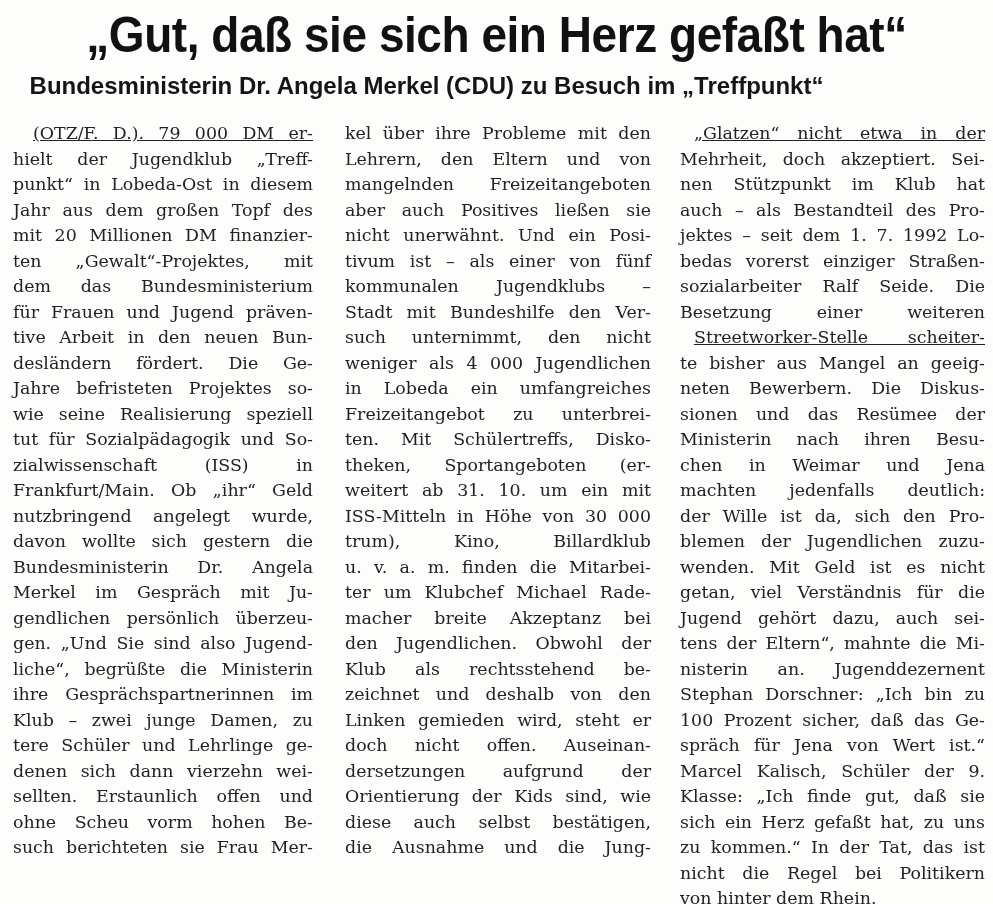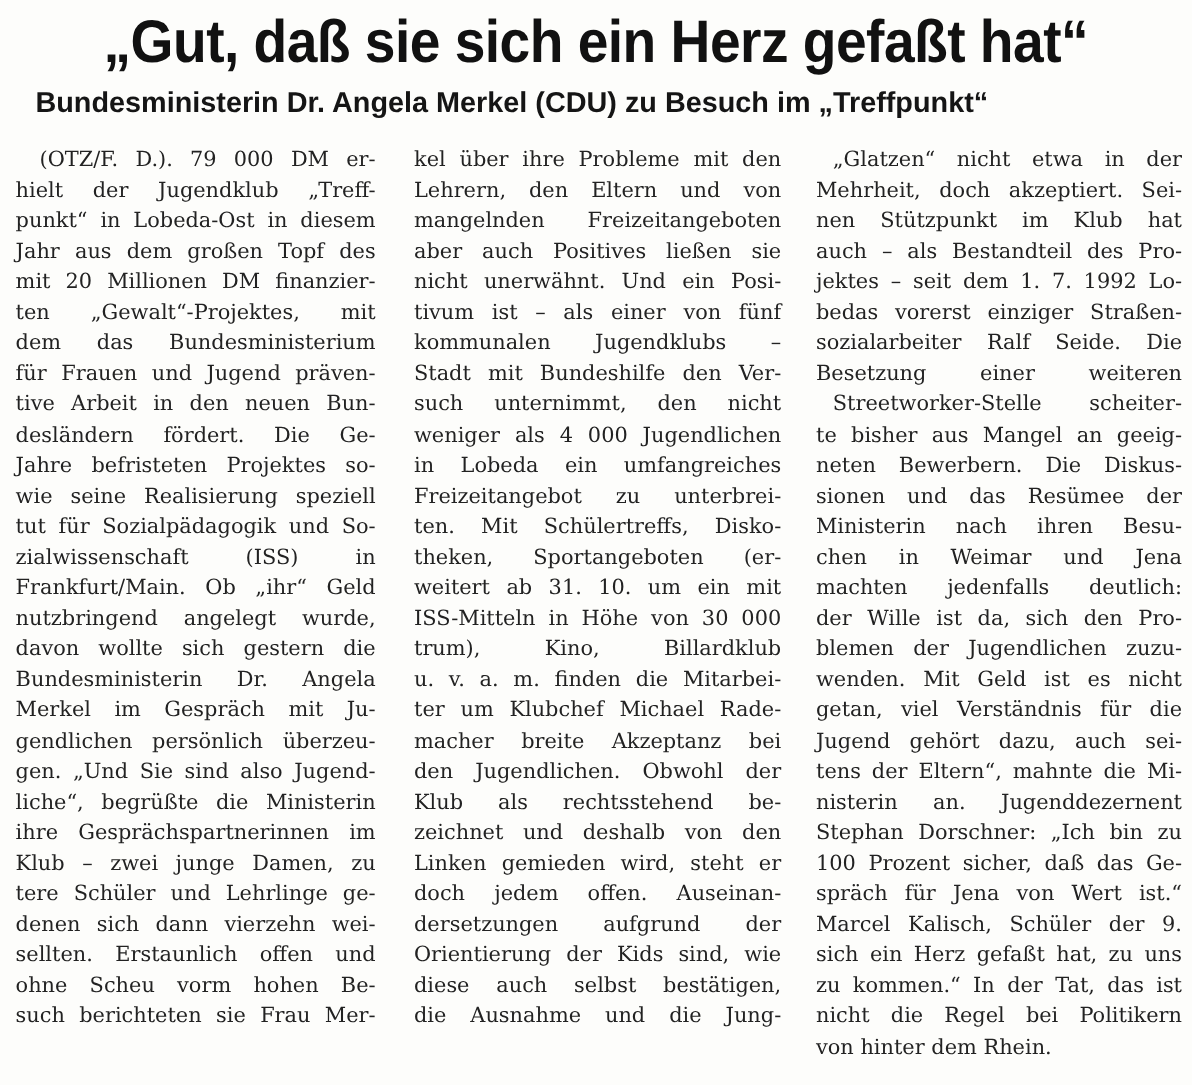--- a/index.html
+++ b/index.html
@@ -41,21 +41,21 @@
   }
   .col .line {
     display: block;
     white-space: nowrap;
     text-align: justify;
     text-align-last: justify;
     height: 25.5px;
     overflow: visible;
   }
   .col .line.last { text-align-last: left; }
-  .col .line.indent { padding-left: 20px; }
+  .col .line.indent { padding-left: 20px; text-decoration: underline; }
   #col1 { left: 13px; width: 300px; }
   #col2 { left: 345px; width: 306px; }
   #col3 { left: 680px; width: 305px; }
   #col3 .line.indent { padding-left: 14px; }
 </style>
 </head>
 <body>
 
 <div>
   <h1 class="headline" style="margin:0;">„Gut, daß sie sich ein Herz gefaßt hat“</h1>
@@ -111,21 +111,21 @@
     <span class="line">weitert ab 31. 10. um ein mit</span>
     <span class="line">ISS-Mitteln in Höhe von 30 000</span>
     <span class="line">trum), Kino, Billardklub</span>
     <span class="line">u. v. a. m. finden die Mitarbei-</span>
     <span class="line">ter um Klubchef Michael Rade-</span>
     <span class="line">macher breite Akzeptanz bei</span>
     <span class="line">den Jugendlichen. Obwohl der</span>
     <span class="line">Klub als rechtsstehend be-</span>
     <span class="line">zeichnet und deshalb von den</span>
     <span class="line">Linken gemieden wird, steht er</span>
-    <span class="line">doch jedem offen. Auseinan-</span>
+    <span class="line">doch nicht offen. Auseinan-</span>
     <span class="line">dersetzungen aufgrund der</span>
     <span class="line">Orientierung der Kids sind, wie</span>
     <span class="line">diese auch selbst bestätigen,</span>
     <span class="line">die Ausnahme und die Jung-</span>
   </div>
 
   <div class="col" id="col3">
     <span class="line indent">„Glatzen“ nicht etwa in der</span>
     <span class="line">Mehrheit, doch akzeptiert. Sei-</span>
     <span class="line">nen Stützpunkt im Klub hat</span>
@@ -145,18 +145,19 @@
     <span class="line">blemen der Jugendlichen zuzu-</span>
     <span class="line">wenden. Mit Geld ist es nicht</span>
     <span class="line">getan, viel Verständnis für die</span>
     <span class="line">Jugend gehört dazu, auch sei-</span>
     <span class="line">tens der Eltern“, mahnte die Mi-</span>
     <span class="line">nisterin an. Jugenddezernent</span>
     <span class="line">Stephan Dorschner: „Ich bin zu</span>
     <span class="line">100 Prozent sicher, daß das Ge-</span>
     <span class="line">spräch für Jena von Wert ist.“</span>
     <span class="line">Marcel Kalisch, Schüler der 9.</span>
+    <span class="line">Klasse: „Ich finde gut, daß sie</span>
     <span class="line">sich ein Herz gefaßt hat, zu uns</span>
     <span class="line">zu kommen.“ In der Tat, das ist</span>
     <span class="line">nicht die Regel bei Politikern</span>
     <span class="line last">von hinter dem Rhein.</span>
   </div>
 </div>
 
 </body></html>

